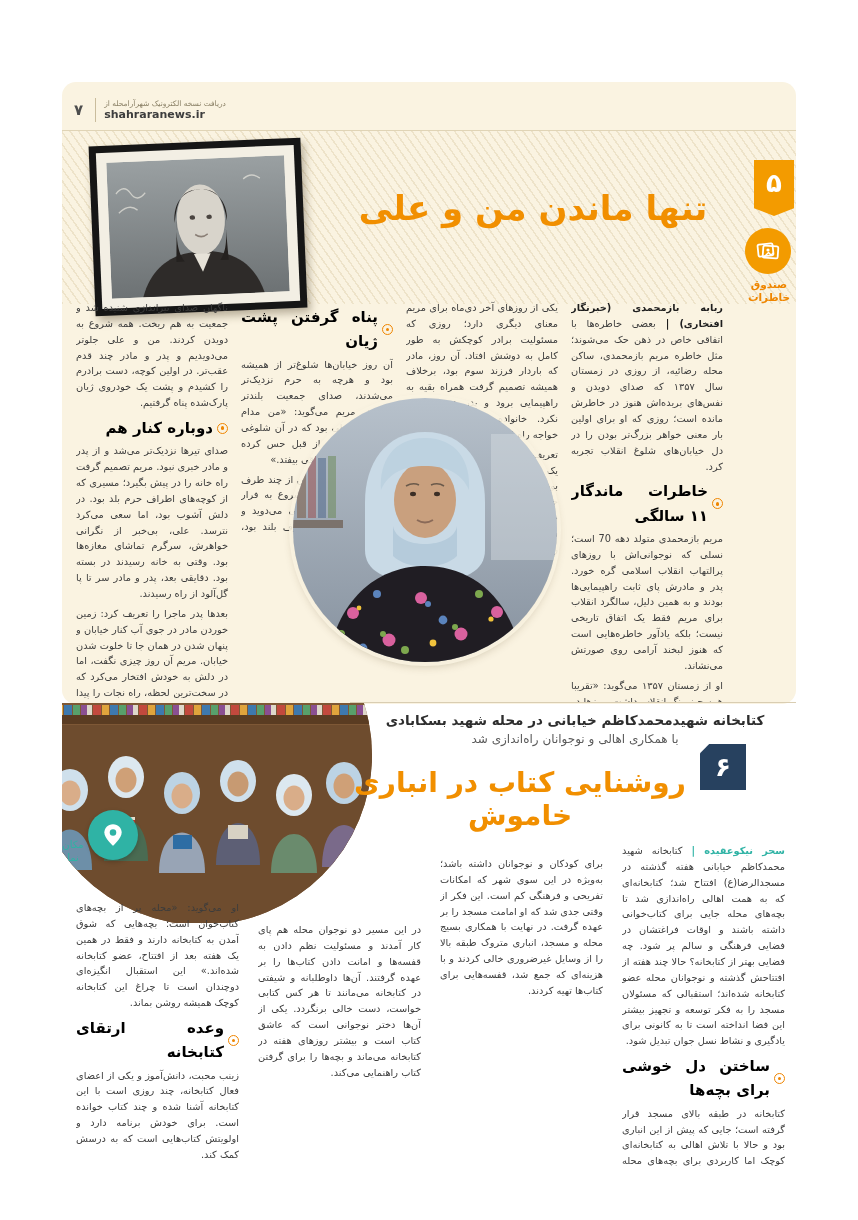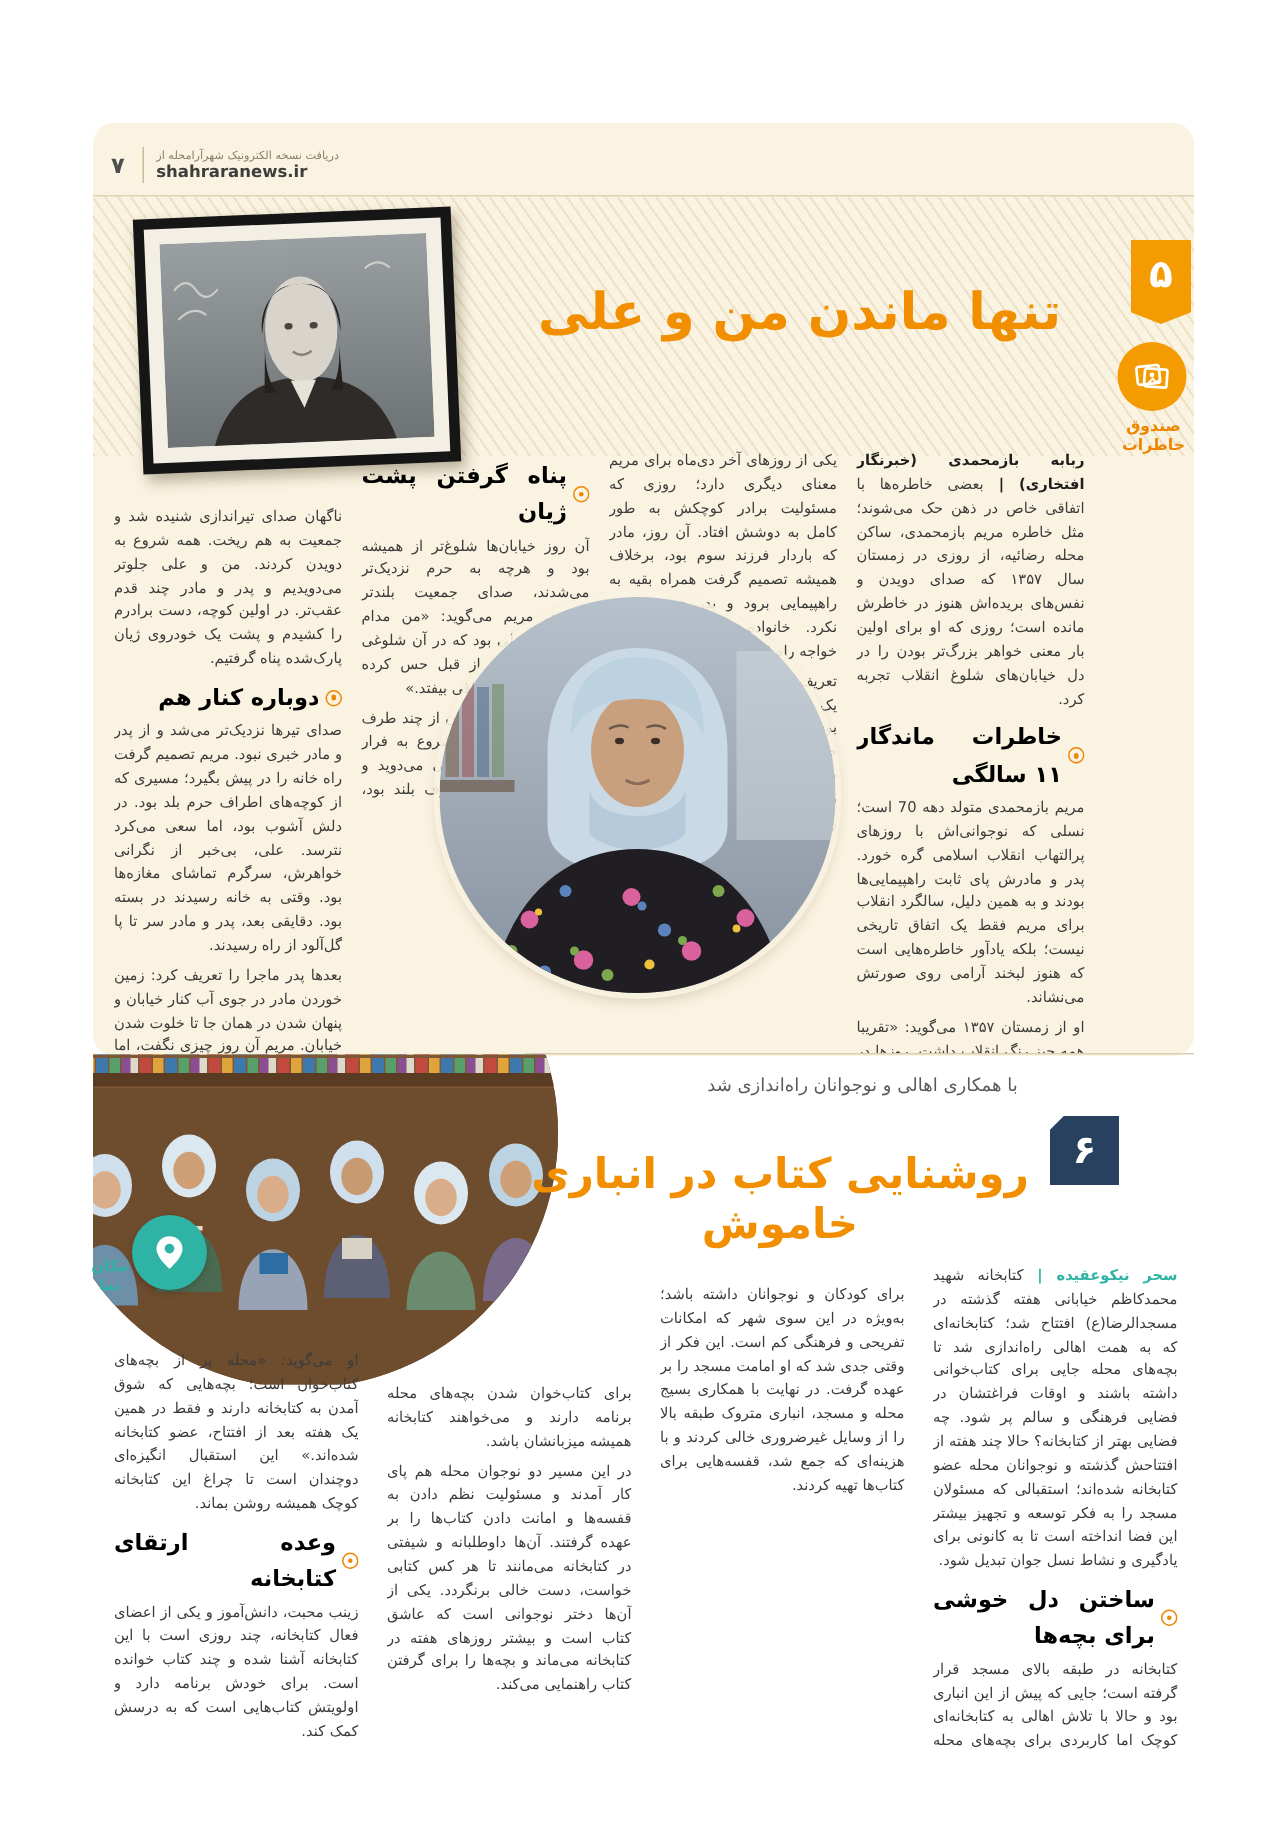--- a/index.html
+++ b/index.html
@@ -39,21 +39,21 @@
   .badge-circle { position:absolute; left:683px; top:146px; width:46px; height:46px; border-radius:50%;
     background:#f39b00; display:flex; align-items:center; justify-content:center; }
   .badge-circle svg { width:26px; height:26px; }
   .badge-label { position:absolute; left:672px; top:196px; width:70px; text-align:center;
     color:#ef8600; font-weight:bold; font-size:10.5px; line-height:1.25; }
 
   
   .art-col { position:absolute; overflow:hidden; font-size:9.8px; line-height:1.62; color:#3c3c3c;
     text-align:justify; text-align-last:right; }
   .a1c { top:218px; width:152px; height:402px; }
-  .a1c1 { left:509px; } .a1c2 { left:344px; } .a1c3 { left:179px; } .a1c4 { left:14px;margin-top:37px; }
+  .a1c1 { left:509px; } .a1c2 { left:344px; } .a1c3 { left:179px; } .a1c4 { left:14px; }
   .para { margin:0 0 4px; }
   .lead-name { font-weight:bold; color:#1e1e1e; }
   .sec-h { display:flex; align-items:center; gap:4px; margin:5px 0 3px; color:#000000;
     font-size:15px; font-weight:bold; }
   .h-icon { width:11px; height:11px; border:1.6px solid #ef8500; border-radius:50%; flex:0 0 auto;
     display:flex; align-items:center; justify-content:center; }
   .h-icon i { width:3.5px; height:3.5px; background:#ef8500; border-radius:50%; display:block; }
 
   
   .center-photo { position:absolute; left:231px; top:316px; width:264px; height:264px; border-radius:50%;
@@ -74,21 +74,21 @@
     clip-path:polygon(20% 0,100% 0,100% 100%,0 100%,0 20%); color:#fff; font-size:26px; font-weight:bold;
     display:flex; align-items:center; justify-content:center; }
   .title2 { position:absolute; left:345px; top:766px; width:350px; text-align:center;
     font-size:28px; font-weight:bold; color:#f18f00; }
 
   .place-circle { position:absolute; left:88px; top:810px; width:50px; height:50px; border-radius:50%;
     background:#2fb3a5; display:flex; align-items:center; justify-content:center;
     box-shadow:0 2px 5px rgba(0,0,0,0.2); }
   .place-circle svg { width:26px; height:26px; }
   .place-label { position:absolute; left:56px; top:838px; width:34px; text-align:center;
-    color:#2fb3a5; font-weight:bold; font-size:10px; line-height:1.3; }
+    color:#2fb3a5; font-weight:normal; font-size:10px; line-height:1.3; }
 
   .a2c1 { left:622px; top:843px; width:163px; height:324px; }
   .a2c2 { left:440px; top:856px; width:163px; height:311px; }
   .a2c3 { left:258px; top:922px; width:163px; height:245px; }
   .a2c4 { left:76px;  top:900px; width:163px; height:267px; }
   .byline { font-weight:bold; color:#2fb3a5; }
 </style>
 </head>
 <body>
 
@@ -304,20 +304,21 @@
             <path d="M-22,84 C-22,28 22,28 22,84 Z" fill="#7a6a8a"></path>
             <ellipse cx="0" cy="0" rx="18" ry="21" fill="#bcd3e4"></ellipse>
             <ellipse cx="0" cy="3" rx="10.5" ry="12.5" fill="#cfa077"></ellipse>
           </g>
         </g>
       </svg>
     </div>
   </div>
 
   <div class="kicker2">
+    <div class="k2a">کتابخانه شهیدمحمدکاظم خیابانی در محله شهید بسکابادی</div>
     <div class="k2b">با همکاری اهالی و نوجوانان راه‌اندازی شد</div>
   </div>
   <div class="tab6">۶</div>
   <div class="title2">روشنایی کتاب در انباری خاموش</div>
 
   <div class="place-circle">
     <svg viewBox="0 0 24 24">
       <path d="M12,2 C7.2,2 4,5.6 4,9.8 C4,15.2 12,22 12,22 C12,22 20,15.2 20,9.8 C20,5.6 16.8,2 12,2 Z" fill="#ffffff"></path>
       <circle cx="12" cy="9.6" r="3" fill="#2fb3a5"></circle>
     </svg>
@@ -338,21 +339,20 @@
       <span>ساختن دل خوشی برای بچه‌ها</span>
     </h3>
     <p class="para">کتابخانه در طبقه بالای مسجد قرار گرفته است؛ جایی که پیش از این انباری بود و حالا با تلاش اهالی به کتابخانه‌ای کوچک اما کاربردی برای بچه‌های محله تبدیل شده است. قفسه‌های چوبی را یکی از اهالی ساخته و کتاب‌ها را هم مردم اهدا کرده‌اند. امام جماعت مسجد می‌گوید: «هر محله باید یک کتابخانه محلی و مردمی داشته باشد.»</p>
   </div>
 
   <div class="art-col a2c2">
     <p class="para">برای کودکان و نوجوانان داشته باشد؛ به‌ویژه در این سوی شهر که امکانات تفریحی و فرهنگی کم است. این فکر از وقتی جدی شد که او امامت مسجد را بر عهده گرفت. در نهایت با همکاری بسیج محله و مسجد، انباری متروک طبقه بالا را از وسایل غیرضروری خالی کردند و با هزینه‌ای که جمع شد، قفسه‌هایی برای کتاب‌ها تهیه کردند.</p>
   </div>
 
   <div class="art-col a2c3">
-    <p class="para">برای کتاب‌خوان شدن بچه‌های محله برنامه دارند و می‌خواهند کتابخانه همیشه میزبانشان باشد.</p>
     <p class="para">در این مسیر دو نوجوان محله هم پای کار آمدند و مسئولیت نظم دادن به قفسه‌ها و امانت دادن کتاب‌ها را بر عهده گرفتند. آن‌ها داوطلبانه و شیفتی در کتابخانه می‌مانند تا هر کس کتابی خواست، دست خالی برنگردد. یکی از آن‌ها دختر نوجوانی است که عاشق کتاب است و بیشتر روزهای هفته در کتابخانه می‌ماند و بچه‌ها را برای گرفتن کتاب راهنمایی می‌کند.</p>
   </div>
 
   <div class="art-col a2c4">
     <p class="para">او می‌گوید: «محله پر از بچه‌های کتاب‌خوان است؛ بچه‌هایی که شوق آمدن به کتابخانه دارند و فقط در همین یک هفته بعد از افتتاح، عضو کتابخانه شده‌اند.» این استقبال انگیزه‌ای دوچندان است تا چراغ این کتابخانه کوچک همیشه روشن بماند.</p>
     <h3 class="sec-h">
       <span class="h-icon">
           <i></i>
         </span>
       <span>وعده ارتقای کتابخانه</span>

